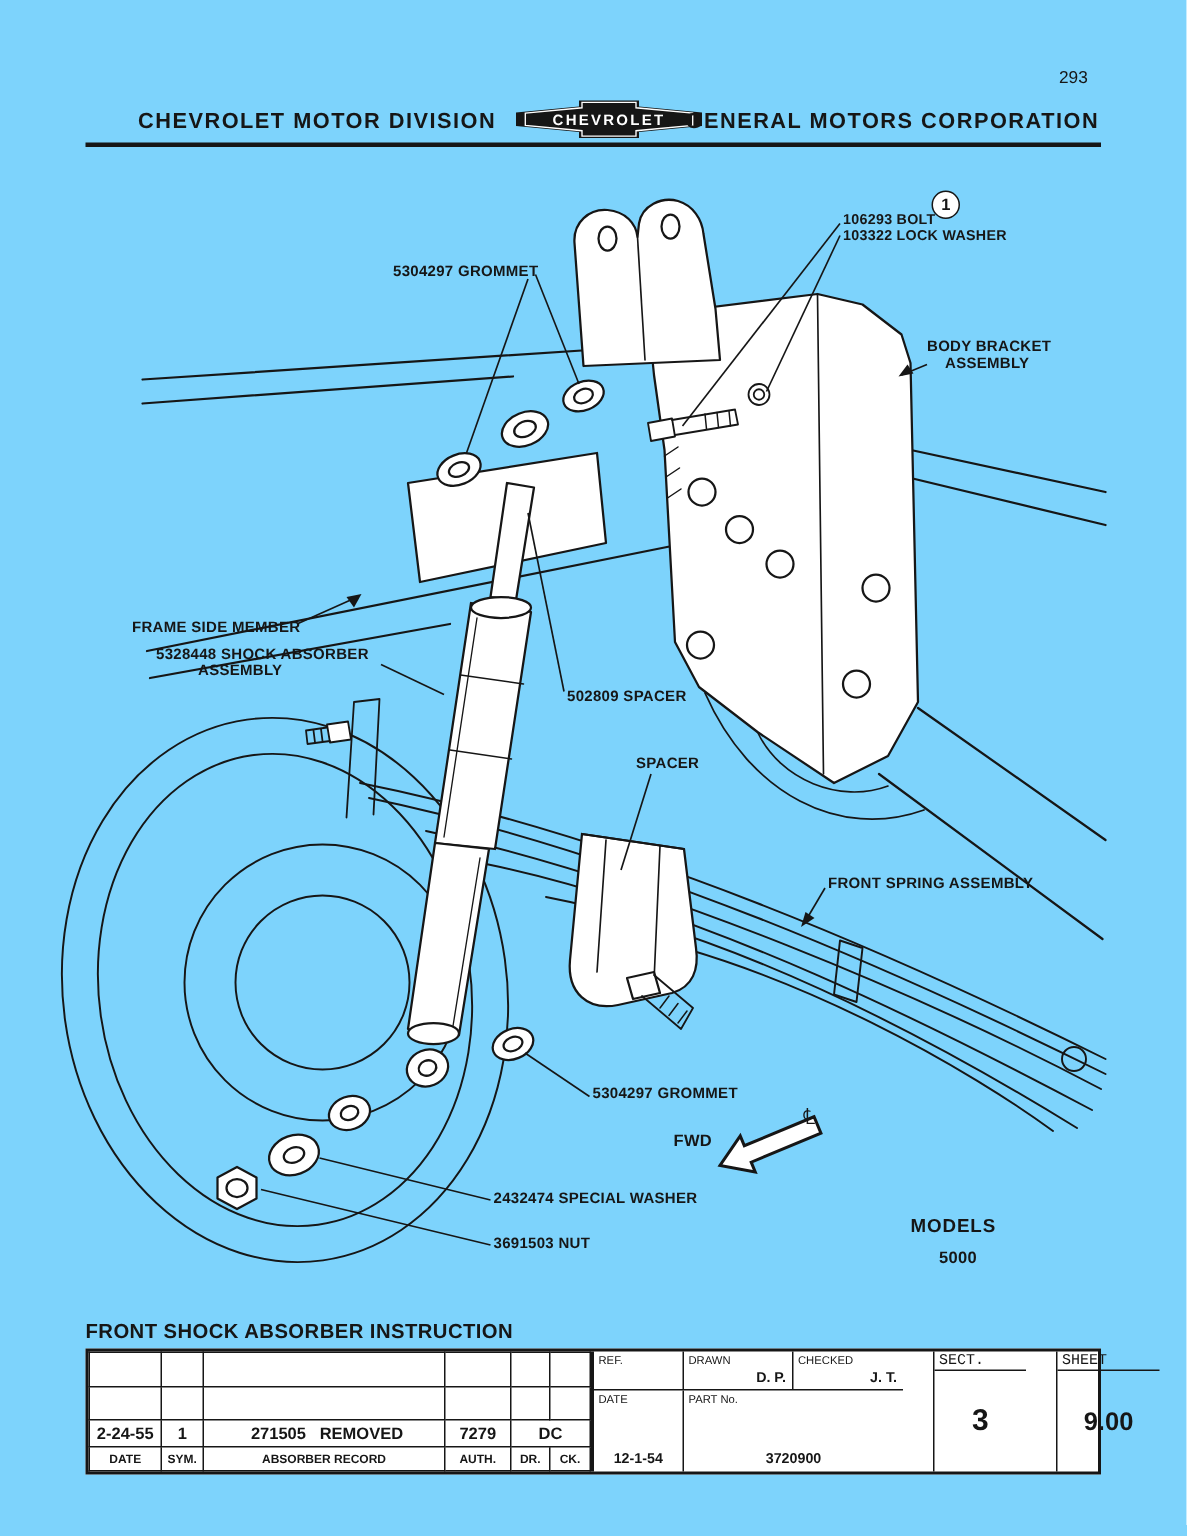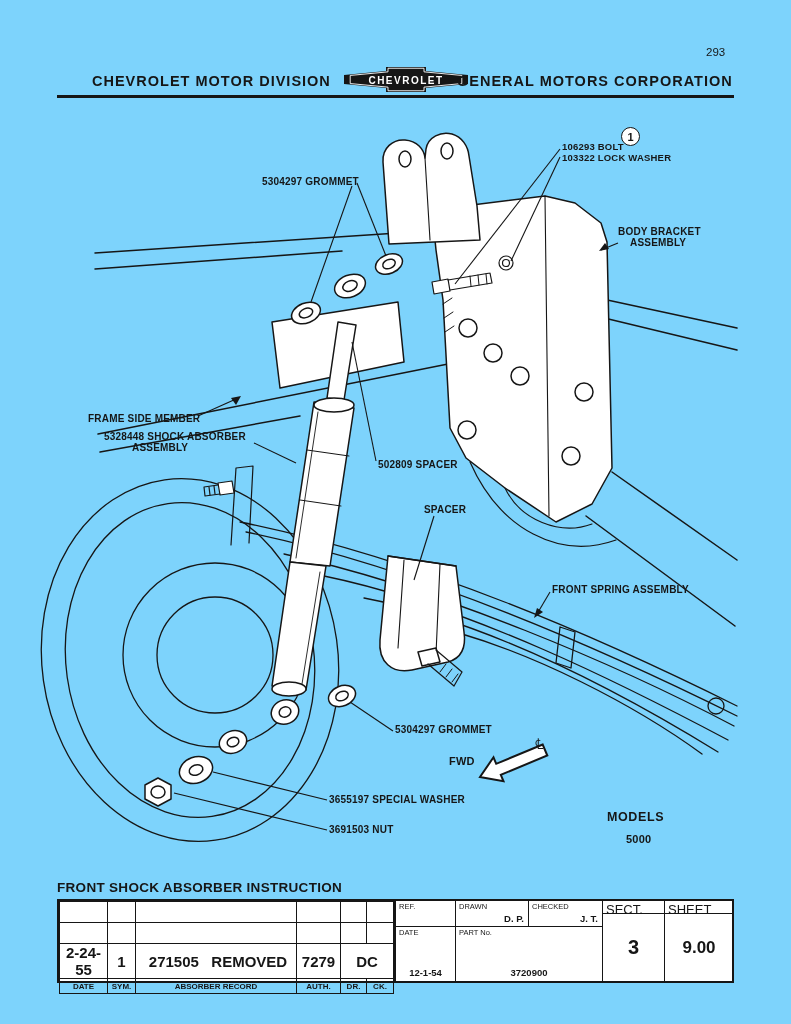--- a/index.html
+++ b/index.html
@@ -26,45 +26,45 @@
   .cline   { font-size:15px; font-weight:400; }
 
   .footer-title { position:absolute; left:57px; top:880px; font-size:13.5px; font-weight:700; letter-spacing:.3px; }
 
   .title-block { position:absolute; left:57px; top:899px; width:677px; height:84px;
                  border:2px solid #161616; display:flex; background:#fff; }
   .tb-left { width:338px; border-right:2px solid #161616; }
   table.rev { width:100%; height:100%; border-collapse:collapse; table-layout:fixed; }
   table.rev td { border:1px solid #161616; text-align:center; vertical-align:middle; padding:0; overflow:hidden; }
   table.rev tr.re td { height:21px; }
-  table.rev tr.rd td { height:16px; font-size:15px;  font-weight:700;text-align:center; }
+  table.rev tr.rd td { height:16px; font-size:11px;  font-weight:700;text-align:center; }
   table.rev tr.rl td { height:15px; font-size:8px;  font-weight:700; }
   table.rev td.rec  { text-align:left; padding-left:4px; white-space:pre; }
 
   .tb-right { flex:1; display:flex; flex-direction:column; }
   .tbr-row1 { height:20px; border-bottom:1px solid #161616; display:flex; }
   .name-label { width:60px; border-right:1px solid #161616; font-size:7.5px; padding:2px 0 0 3px; }
   .name-value { flex:1; display:flex; align-items:center; justify-content:center;
                 font-weight:700; font-size:11px; letter-spacing:.4px; }
-  .tbr-body { flex:1; display:flex; }
+  .tbr-body { flex:1; display:flex;gap:20px; }
   .tbr-main { width:206px; display:flex; flex-direction:column; }
   .tbr-row2 { height:26px; border-bottom:1px solid #161616; display:flex; }
   .tbr-row3 { flex:1; display:flex; }
   .cell { position:relative; }
   .c-ref   { width:60px; border-right:1px solid #161616; }
   .c-drawn { width:73px; border-right:1px solid #161616; }
   .c-checked { flex:1; }
   .c-date  { width:60px; border-right:1px solid #161616; }
   .c-part  { flex:1; }
   .sm  { position:absolute; top:1px; left:3px; font-size:7.5px; }
   .val { position:absolute; bottom:2px; right:4px; font-weight:700; font-size:9.5px; }
   .valc{ position:absolute; bottom:3px; left:0; right:0; text-align:center; font-weight:700; font-size:9.5px; }
   .tbr-sect  { width:62px; border-left:1px solid #161616; display:flex; flex-direction:column; }
   .tbr-sheet { width:69px; border-left:1px solid #161616; display:flex; flex-direction:column; }
-  .sect-h { height:13px; border-bottom:1px solid #161616; font-size:13px; padding:1px 0 0 3px; }
+  .sect-h { height:13px; border-bottom:1px solid #161616; font-size:10px; padding:1px 0 0 3px;font-family:Liberation Mono, monospace; }
   .big { flex:1; display:flex; align-items:center; justify-content:center; font-weight:700; font-size:20px; }
   .tbr-sheet .big { font-size:17px; }
 </style>
 </head>
 <body>
 
 <div class="page">
 
   <div class="page-number">293</div>
 
@@ -255,21 +255,21 @@
   </div>
 
   <div class="lbl" style="left:378px;top:459px">502809 SPACER</div>
   <div class="lbl" style="left:424px;top:504px">SPACER</div>
   <div class="lbl" style="left:552px;top:584px">FRONT SPRING ASSEMBLY</div>
   <div class="lbl" style="left:395px;top:724px">5304297 GROMMET</div>
 
   <div class="lbl fwd" style="left:449px;top:755px">FWD</div>
   <div class="lbl cline" style="left:535px;top:733px">℄</div>
 
-  <div class="lbl" style="left:329px;top:794px">3655197 SPECIAL WASHER</div>
+  <div class="lbl" style="left:329px;top:794px">2432474 SPECIAL WASHER</div>
   <div class="lbl" style="left:329px;top:824px">3691503 NUT</div>
 
   <div class="lbl models" style="left:607px;top:810px">MODELS</div>
   <div class="lbl" style="left:626px;top:833px;font-size:11px">5000</div>
 
   <div class="footer-title">FRONT SHOCK ABSORBER INSTRUCTION</div>
 
   <div class="title-block">
     <div class="tb-left">
       <table class="rev">

